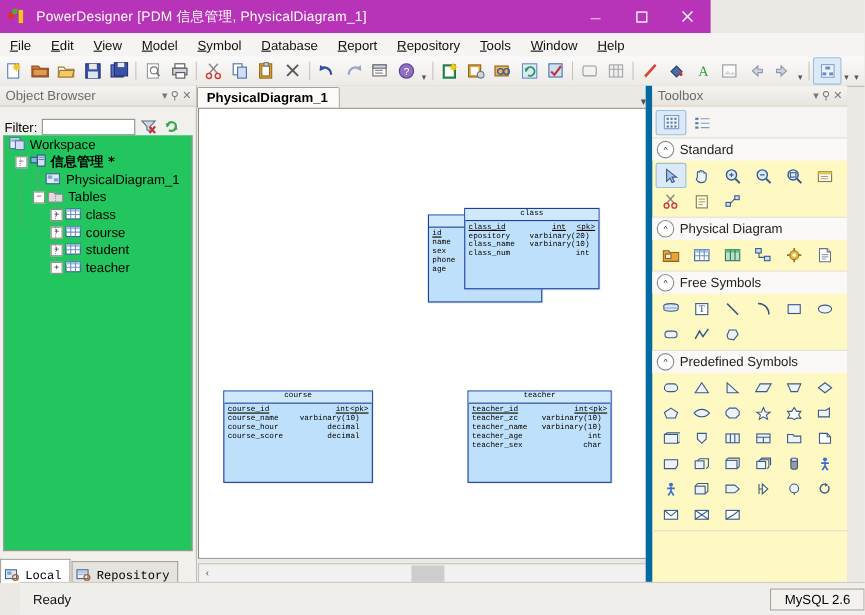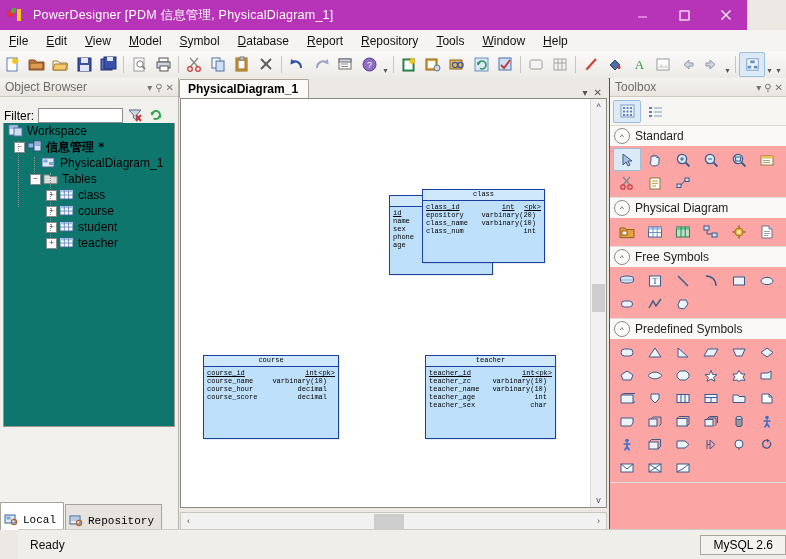--- a/index.html
+++ b/index.html
@@ -5,21 +5,21 @@
   html,body{margin:0;padding:0;}
   body{
     width:786px;height:559px;overflow:hidden;
     font-family:"Liberation Sans",sans-serif;font-size:12px;
     background:#f0f0f0;color:#000;
     -webkit-font-smoothing:none;
   }
   .app{position:relative;width:786px;height:559px;background:#ece9e4;}
 
   
-  .titlebar{position:absolute;left:0;top:0;width:747px;height:30px;
+  .titlebar{position:absolute;left:0;top:0;width:646px;height:30px;
     background:#b733b7;display:flex;align-items:center;}
   .title-icon{width:18px;height:16px;margin-left:7px;position:relative;}
   .title-icon .dot{position:absolute;width:6px;height:6px;border-radius:50%;
     background:#e03030;left:0;top:4px;}
   .title-icon .leaf{position:absolute;width:5px;height:5px;background:#57a832;
     left:4px;top:1px;border-radius:50% 0 50% 0;}
   .title-icon .bar{position:absolute;width:4px;height:12px;background:#f5c518;
     left:10px;top:2px;}
   .title-text{color:#fff;font-size:12.5px;margin-left:8px;letter-spacing:.2px;}
   .win-btns{margin-left:auto;display:flex;height:30px;}
@@ -55,32 +55,32 @@
   .panel-title{font-size:12px;color:#6c6c6c;margin-left:5px;font-weight:normal;}
   .panel-head-btns{margin-left:auto;display:flex;align-items:center;gap:3px;
     padding-right:4px;color:#777;font-size:10px;}
   .panel-head-btns span{cursor:default;}
   .filter-row{display:flex;align-items:flex-end;height:24px;padding:2px 4px 0 4px;}
   .filter-label{font-size:12px;margin-right:4px;}
   .filter-input{width:85px;height:15px;border:1px solid #8e8e8e;background:#fff;
     font-size:11px;padding:0 2px;box-sizing:border-box;}
   .filter-ic{width:18px;height:17px;display:flex;align-items:center;justify-content:center;
     margin-left:3px;}
-  .tree{background:#0f766e;border:1px solid #9a948c;border-top:none;margin:0 3px;
-    height:304px;overflow:hidden;position:relative;box-sizing:border-box;}
+  .tree{background:#22c55e;border:1px solid #9a948c;border-top:none;margin:0 3px;
+    height:378px;overflow:hidden;position:relative;box-sizing:border-box;}
   .tnode{display:flex;align-items:center;height:16px;font-size:12px;white-space:nowrap;}
   .exp{width:9px;height:9px;border:1px solid #8a8a8a;background:#fff;
     font-size:8px;line-height:7px;text-align:center;color:#333;margin-right:2px;
     flex:0 0 auto;font-family:"Liberation Sans",sans-serif;}
   .ticon{width:16px;height:14px;margin-right:3px;flex:0 0 auto;}
   .tlabel{font-size:12px;}
   .tlabel.cn{font-family:"DejaVu Sans",sans-serif;font-size:12px;font-weight:bold;}
   .bottom-tabs{position:absolute;left:0;bottom:0;width:178px;height:22px;
     display:flex;align-items:flex-end;background:#f2f0ed;}
-  .btab{display:flex;align-items:center;height:19px;padding:6px 7px 0 3px;
+  .btab{display:flex;align-items:flex-end;height:19px;padding:0 7px 0 3px;
     font-family:"Liberation Mono",monospace;font-size:11px;
     border:1px solid #a9a39b;border-bottom:none;background:#e6e3de;margin-right:1px;}
   .btab.active{background:#fff;height:21px;}
 
   
   .doc{position:absolute;left:179px;top:78px;width:429px;height:452px;background:#ece9e4;}
   .doc-tabrow{height:20px;display:flex;align-items:flex-end;position:relative;}
   .doc-tab{display:flex;align-items:center;height:18px;padding:0 10px 0 8px;
     background:#fbfaf8;border:1px solid #a9a39b;border-bottom:none;
     font-size:12px;font-weight:bold;border-radius:2px 2px 0 0;}
@@ -103,22 +103,22 @@
   .tbl-name{text-align:center;font-size:7px;line-height:9px;height:10px;
     border-bottom:1px solid #1a3fa0;background:#cfe8fc;}
   .tbl-body{padding:2px 3px 0 3px;}
   .tbl-row{display:flex;font-size:7px;line-height:8px;white-space:nowrap;}
   .col-n{width:48px;}
   .col-t{width:52px;text-align:right;}
   .col-k{width:18px;text-align:right;}
   .u{text-decoration:underline;}
 
   
-  .toolbox{position:absolute;left:609px;top:78px;width:177px;height:452px;
-    background:#fca5a5;border-left:1px solid #0369a1;}
+  .toolbox{position:absolute;left:587px;top:78px;width:177px;height:452px;
+    background:#fef9c3;border-left:6px solid #0369a1;}
   .tbx-head{height:18px;display:flex;align-items:center;
     background:linear-gradient(#f5f3f0,#e8e5e0);border-bottom:1px solid #cfc9c2;}
   .tbx-top{height:24px;display:flex;align-items:center;padding:2px 3px;
     border-bottom:1px solid #dcd8d2;background:#f7f5f2;}
   .tbx-group{border-bottom:1px solid #e0dcd6;}
   .grp-head{display:flex;align-items:center;height:20px;padding-left:4px;background:#faf9f7;}
   .grp-circle{width:14px;height:14px;border-radius:50%;border:1px solid #8a8a8a;
     display:flex;align-items:center;justify-content:center;font-size:8px;color:#333;
     background:#fff;margin-right:5px;}
   .grp-label{font-size:12px;color:#222;}

